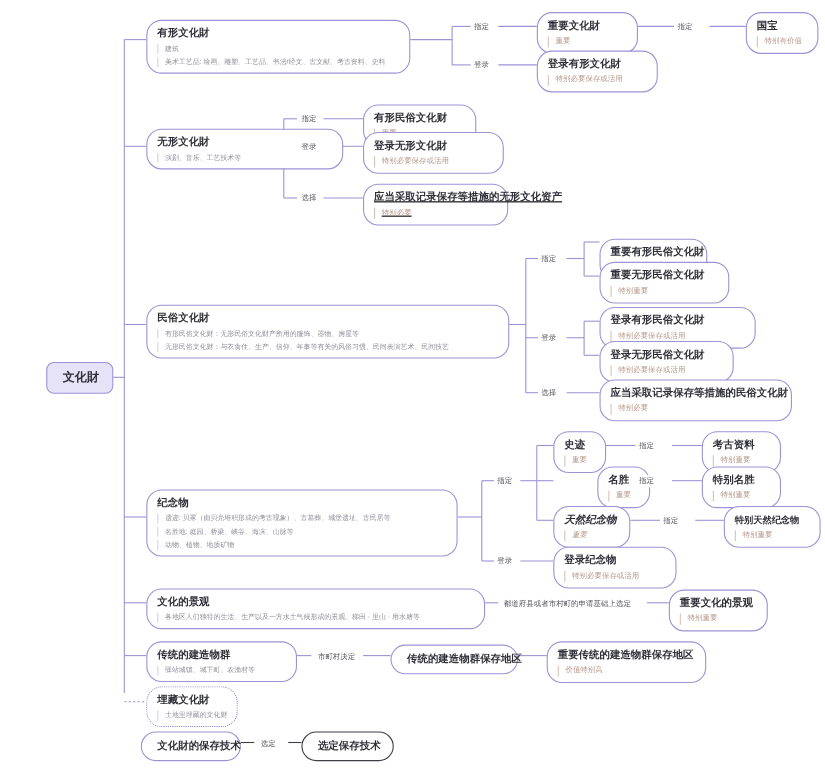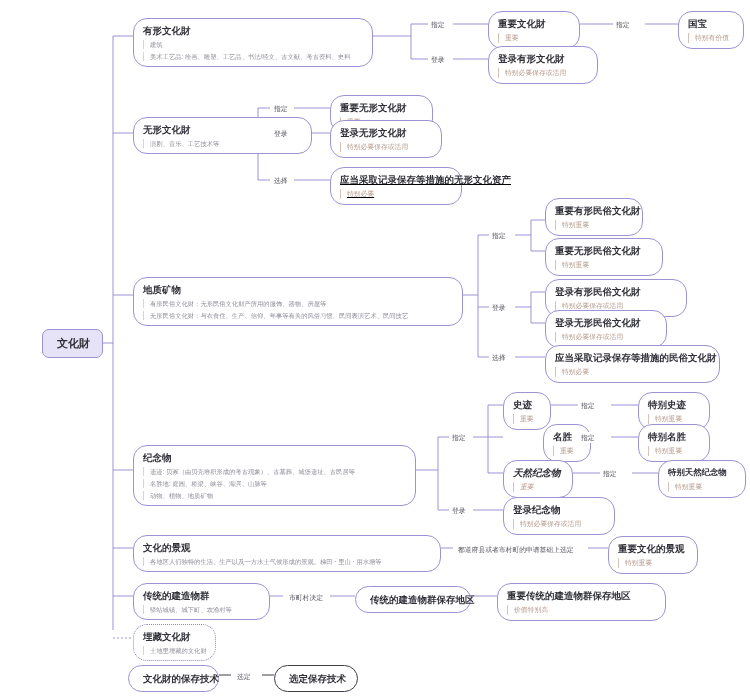--- a/index.html
+++ b/index.html
@@ -192,41 +192,41 @@
   </div>
 
   <div class="node" style="left:133px;top:117px;width:179px;">
     <div class="title">无形文化財</div>
     <span class="desc">演剧、音乐、工艺技术等</span>
   </div>
   <div class="edgelabel" style="left:271px;top:103px;">指定</div>
   <div class="edgelabel" style="left:271px;top:128px;">登录</div>
   <div class="edgelabel" style="left:271px;top:175px;">选择</div>
   <div class="node" style="left:330px;top:95px;width:103px;">
-    <div class="title">重要无形文化財</div>
-    <span class="sub">重要</span>
-  </div>
-  <div class="node" style="left:330px;top:120px;width:112px;">
+    <div class="title">有形民俗文化财</div>
+    <span class="sub">重要</span>
+  </div>
+  <div class="node" style="left:330px;top:120px;width:128px;">
     <div class="title">登录无形文化財</div>
     <span class="sub">特别必要保存或活用</span>
   </div>
   <div class="node" style="left:330px;top:167px;width:132px;text-decoration:underline;">
     <div class="title">应当采取记录保存等措施的无形文化资产</div>
     <span class="sub">特别必要</span>
   </div>
 
   <div class="node" style="left:133px;top:277px;width:330px;">
-    <div class="title">地质矿物</div>
+    <div class="title">民俗文化財</div>
     <span class="desc">有形民俗文化财：无形民俗文化财产所用的服饰、器物、房屋等</span>
     <span class="desc">无形民俗文化财：与衣食住、生产、信仰、年事等有关的风俗习惯、民间表演艺术、民间技艺</span>
   </div>
   <div class="edgelabel" style="left:489px;top:230px;">指定</div>
   <div class="edgelabel" style="left:489px;top:302px;">登录</div>
   <div class="edgelabel" style="left:489px;top:352px;">选择</div>
-  <div class="node" style="left:545px;top:198px;width:98px;">
+  <div class="node" style="left:545px;top:217px;width:98px;">
     <div class="title">重要有形民俗文化財</div>
     <span class="sub">特别重要</span>
   </div>
   <div class="node" style="left:545px;top:238px;width:118px;">
     <div class="title">重要无形民俗文化財</div>
     <span class="sub">特别重要</span>
   </div>
   <div class="node" style="left:545px;top:279px;width:142px;">
     <div class="title">登录有形民俗文化財</div>
     <span class="sub">特别必要保存或活用</span>
@@ -247,21 +247,21 @@
     <span class="sub">特别必要</span>
   </div>
   <div class="edgelabel" style="left:449px;top:432px;">指定</div>
   <div class="edgelabel" style="left:449px;top:505px;">登录</div>
   <div class="node" style="left:503px;top:392px;width:48px;">
     <div class="title">史迹</div>
     <span class="sub">重要</span>
   </div>
   <div class="edgelabel" style="left:578px;top:400px;">指定</div>
   <div class="node" style="left:638px;top:392px;width:72px;">
-    <div class="title">特别史迹</div>
+    <div class="title">考古资料</div>
     <span class="sub">特别重要</span>
   </div>
   <div class="node" style="left:503px;top:424px;width:48px;margin-left:40px;">
     <div class="title">名胜</div>
     <span class="sub">重要</span>
   </div>
   <div class="edgelabel" style="left:578px;top:432px;">指定</div>
   <div class="node" style="left:638px;top:424px;width:72px;">
     <div class="title">特别名胜</div>
     <span class="sub">特别重要</span>
@@ -291,21 +291,21 @@
   </div>
 
   <div class="node" style="left:133px;top:583px;width:137px;">
     <div class="title">传统的建造物群</div>
     <span class="desc">驿站城镇、城下町、农渔村等</span>
   </div>
   <div class="edgelabel" style="left:286px;top:592px;">市町村决定</div>
   <div class="node pill" style="left:355px;top:586px;width:116px;">
     <div class="title">传统的建造物群保存地区</div>
   </div>
-  <div class="node" style="left:497px;top:583px;width:169px;">
+  <div class="node" style="left:497px;top:583px;width:145px;">
     <div class="title">重要传统的建造物群保存地区</div>
     <span class="sub">价值特别高</span>
   </div>
 
   <div class="node dotted" style="left:133px;top:624px;width:83px;">
     <div class="title">埋藏文化財</div>
     <span class="desc">土地里埋藏的文化财</span>
   </div>
 
   <div class="node pill" style="left:128px;top:665px;width:91px;">

